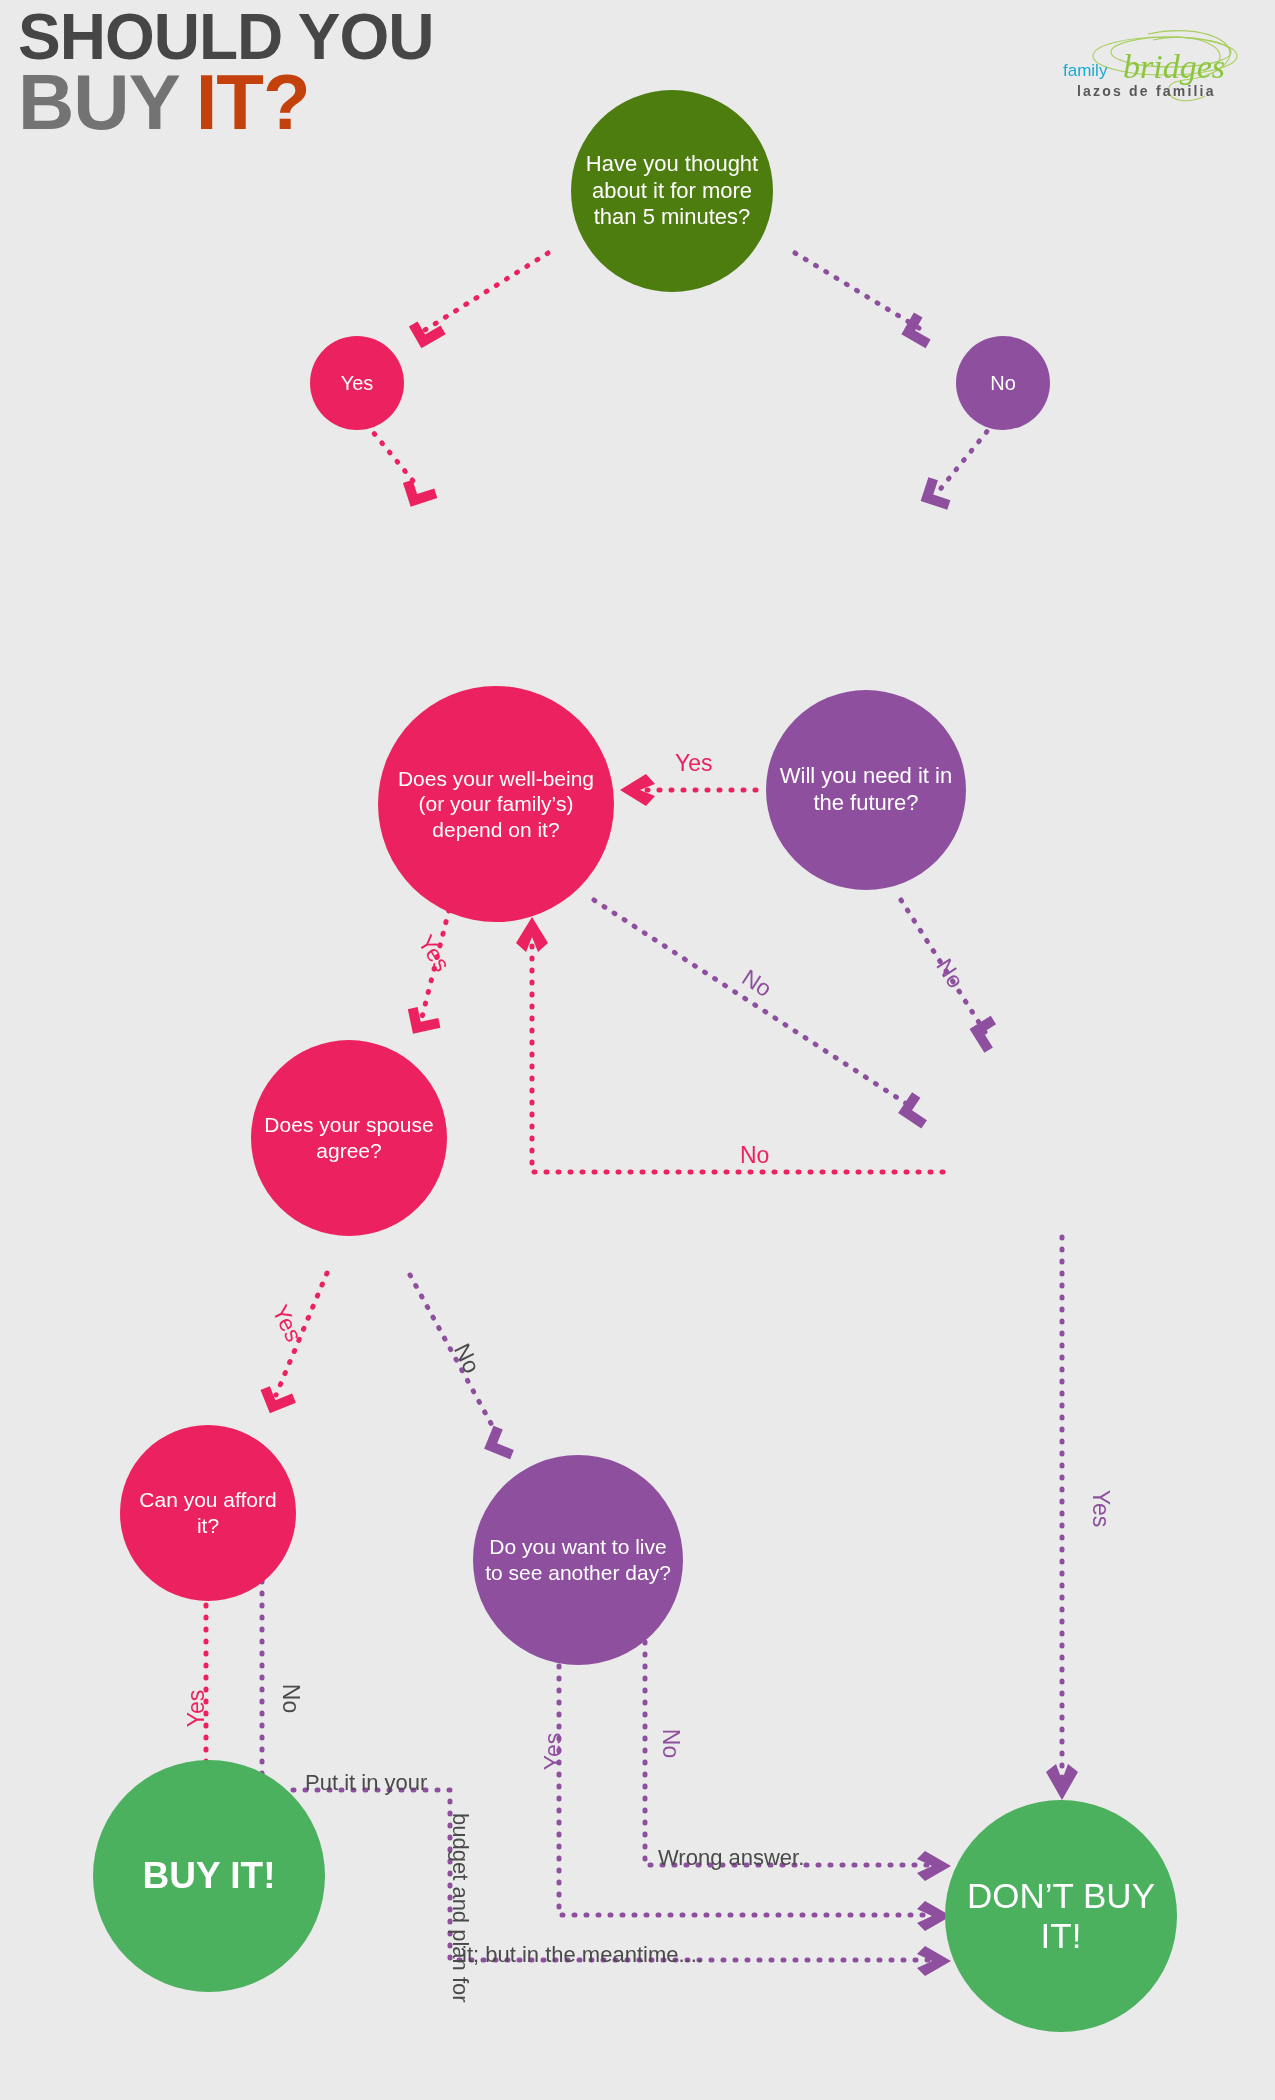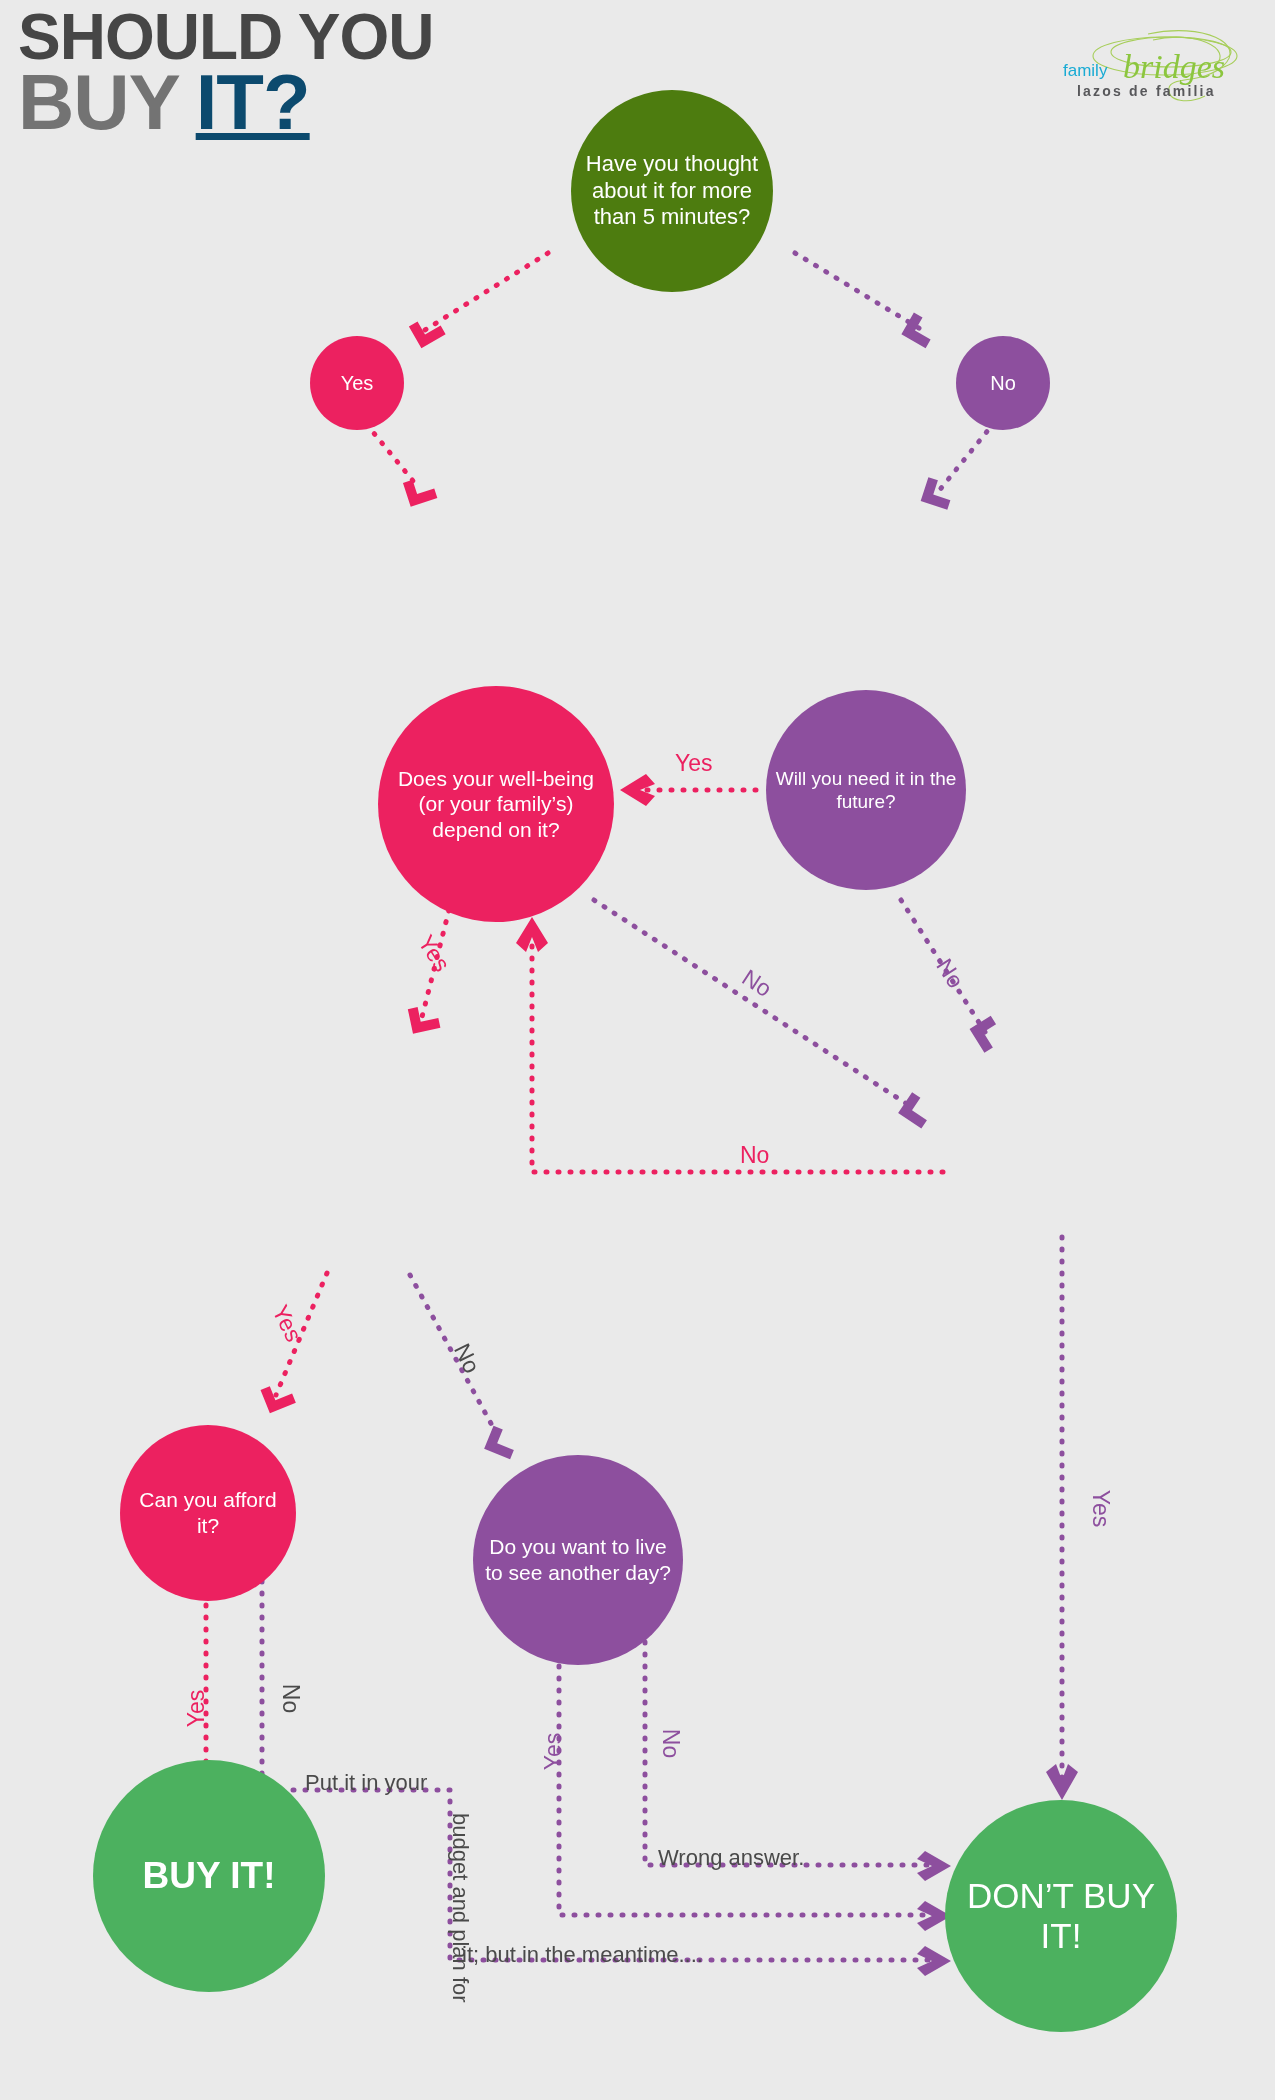--- a/index.html
+++ b/index.html
@@ -12,21 +12,21 @@
     position:relative;
   }
   #stage { position:absolute; inset:0; }
 
   
   .title-block { position:absolute; left:18px; top:8px; }
   .title-line { font-weight:bold; letter-spacing:-1px; line-height:0.92; }
   .t1 { font-size:64px; color:#464646; }
   .t2 { font-size:78px; }
   .t2 .buy { color:#737373; }
-  .t2 .it  { color:#0c4a6e;text-decoration:underline; }
+  .t2 .it  { color:#c2410c; }
 
   
   .logo { position:absolute; right:22px; top:26px; width:200px; height:78px; }
   .logo svg { display:block; }
 
   
   .node {
     position:absolute; border-radius:50%;
     display:flex; align-items:center; justify-content:center;
     text-align:center; color:#fff;
@@ -169,24 +169,27 @@
   </div>
 
   <div class="node n-purple" style="left:956px; top:336px; width:94px; height:94px; font-size:20px;">
     <span>No</span>
   </div>
 
   <div class="node n-pink" style="left:378px; top:686px; width:236px; height:236px; font-size:21px;">
     <span>Does your well-being (or your family’s) depend on it?</span>
   </div>
 
-  <div class="node n-purple" style="left:766px; top:690px; width:200px; height:200px; font-size:19px;justify-content:center;">
+  <div class="node n-purple" style="left:766px; top:690px; width:200px; height:200px; font-size:22px;justify-content:center;">
     <span>Will you need it in the future?</span>
   </div>
 
+  <div class="node n-pink" style="left:251px; top:1040px; width:196px; height:196px; font-size:21px;">
+    <span>Does your spouse agree?</span>
+  </div>
 
 
   <div class="node n-pink" style="left:120px; top:1425px; width:176px; height:176px; font-size:21px;">
     <span>Can you afford it?</span>
   </div>
 
   <div class="node n-purple" style="left:473px; top:1455px; width:210px; height:210px; font-size:21px;">
     <span>Do you want to live to see another day?</span>
   </div>
 

